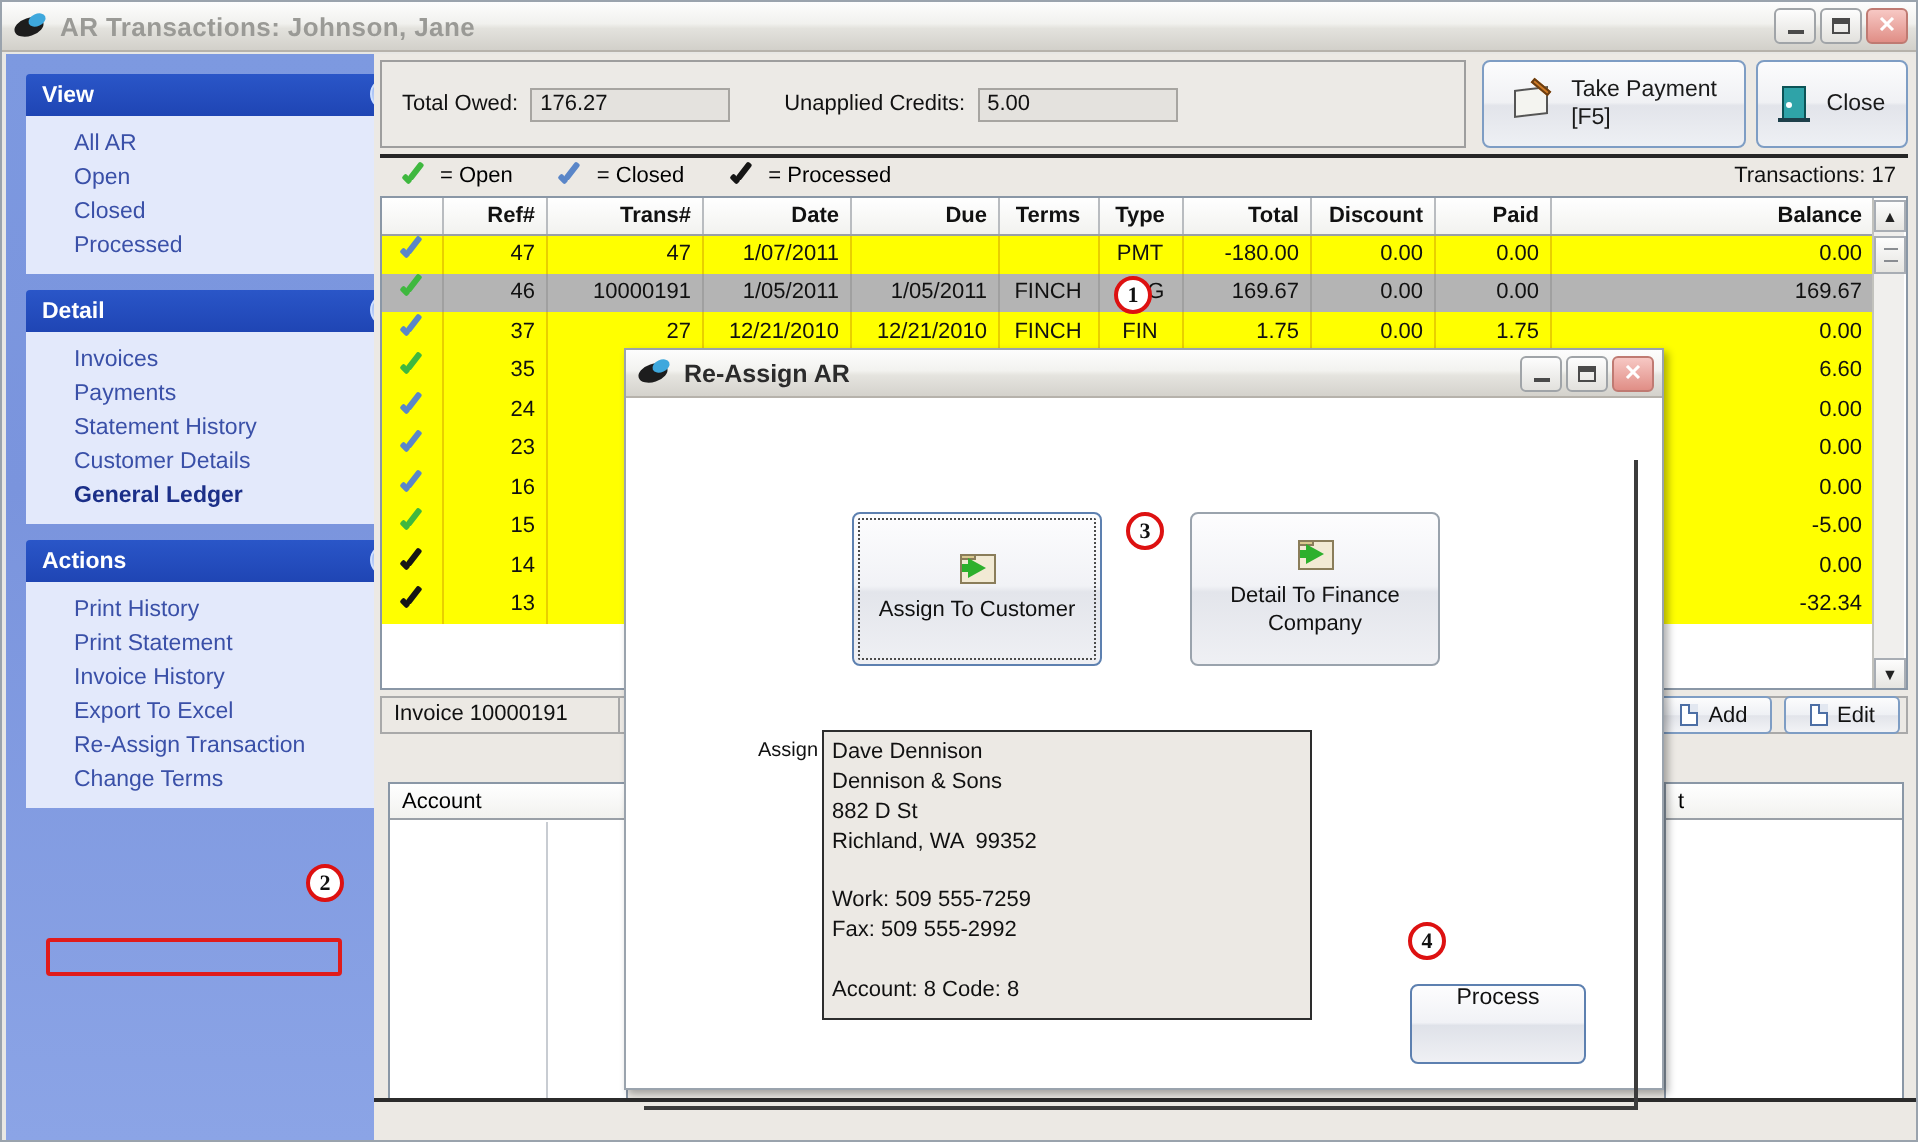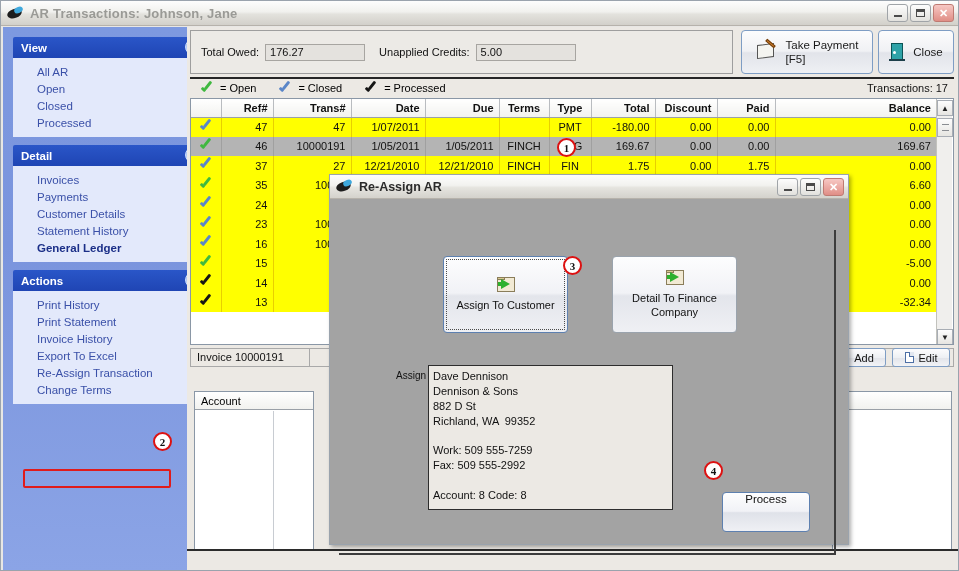--- a/index.html
+++ b/index.html
@@ -272,22 +272,22 @@
   #botgrid-right { right:2px; width:120px; }
   .botgrid .bg-head {
     height:18px; background: linear-gradient(to bottom,#ffffff,#f2f2ef);
     border-bottom:1px solid #9aa0a7; display:flex; align-items:center;
   }
   .botgrid .bg-head span { font-size:11px; padding-left:6px; }
   .botgrid .bg-col { position:absolute; top:19px; bottom:0; width:1px; background:#c8ccd2; }
 
   
   .dialog {
-    position:absolute; left:328px; top:173px; width:520px; height:371px;
-    background:#a3a3a3;
+    position:absolute; left:311px; top:173px; width:520px; height:371px;
+    background:#ffffff;
     border:1px solid #9aa3ad;
     box-shadow: 2px 2px 4px rgba(0,0,0,.32);
     z-index: 40;
   }
   .dlg-titlebar {
     height:24px;
     background: linear-gradient(to bottom,#fdfdfd 0%,#f2f2ef 45%,#e5e4df 55%,#d4d2cc 100%);
     border-bottom:1px solid #b6b2ab;
     display:flex; align-items:center;
   }
@@ -377,22 +377,22 @@
     </div>
 
     <div class="navgroup">
       <div class="navhead">
         <span>Detail</span>
         <span class="chev" style="transform:rotate(-90deg)">»</span>
       </div>
       <div class="navbody">
         <div class="navitem">Invoices</div>
         <div class="navitem">Payments</div>
+        <div class="navitem">Statement History</div>
         <div class="navitem">Customer Details</div>
-        <div class="navitem">Statement History</div>
         <div class="navitem bold">General Ledger</div>
       </div>
     </div>
 
     <div class="navgroup">
       <div class="navhead">
         <span>Actions</span>
         <span class="chev" style="transform:rotate(-90deg)">»</span>
       </div>
       <div class="navbody">
@@ -407,21 +407,21 @@
 
     <div class="highlight-box"></div>
   </div>
 
   <div class="rightpane">
 
     <div class="topbar">
       <div class="totalsbox">
         <span class="lbl">Total Owed:</span>
         <span class="ro-field" id="owed-field">176.27</span>
-        <span class="lbl" style="margin-left:14px">Unapplied Credits:</span>
+        <span class="lbl" style="margin-left:27px">Unapplied Credits:</span>
         <span class="ro-field" id="credits-field">5.00</span>
       </div>
 
       <div class="topbtn" id="take-payment-btn">
         <span class="icon-pad">
           <span class="sheet"></span>
             <span class="pen"></span>
         </span>
         <span class="btn-lines">
           <span>Take Payment</span>

